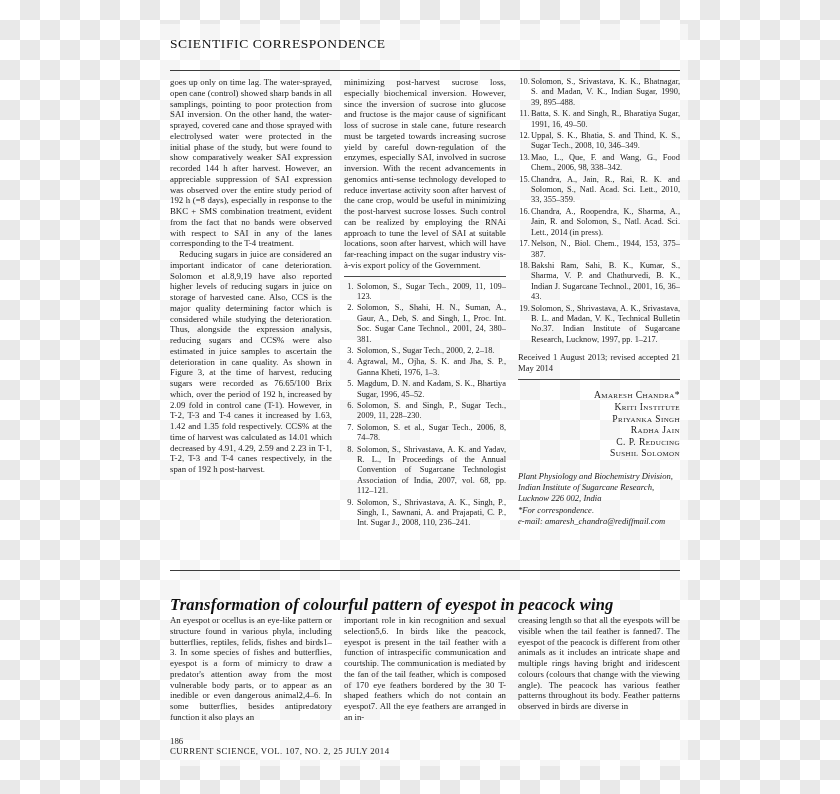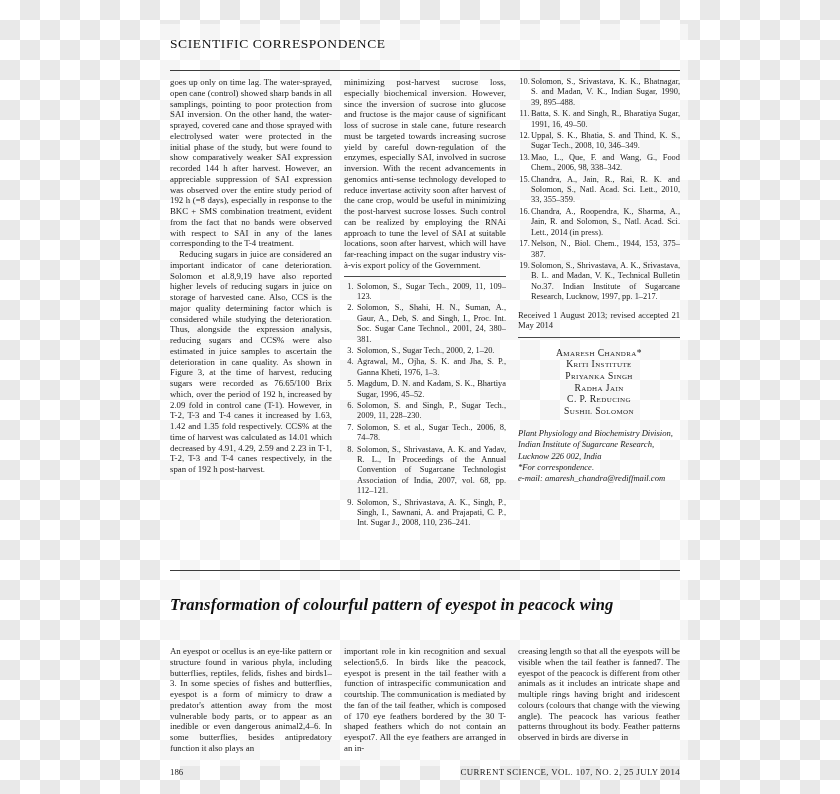--- a/index.html
+++ b/index.html
@@ -33,36 +33,36 @@
 
   .refs { margin-top: 4px; }
   .ref-divider { border: 0; border-top: 1px solid #4a4a4a; margin: 5px 0 5px 0; width: 100%; }
   .ref { display: flex; font-size: 8.4px; line-height: 10.4px; text-align: justify; color: #222; margin-bottom: 1px; }
   .ref .num { width: 13px; flex: 0 0 13px; text-align: center; }
   .ref .txt { flex: 1; }
 
   .received { font-size: 8.6px; line-height: 10.6px; text-align: justify; color: #222; margin-top: 7px; }
   .received-divider { border: 0; border-top: 1px solid #4a4a4a; margin: 6px 0 0 0; width: 100%; }
 
-  .authors { margin-top: 9px; text-align: center; }
+  .authors { margin-top: 9px; text-align: right; }
   .author { font-variant: small-caps; font-size: 9.6px; line-height: 11.6px; letter-spacing: 0.4px; color: #1d1d1d; }
 
   .affiliation { margin-top: 12px; font-style: italic; font-size: 8.6px; line-height: 11.2px; color: #222; }
   .affil-line { padding-left: 10px; text-indent: -10px; }
 
   .section-divider { border: 0; border-top: 1.4px solid #3c3c3c; margin: 1px 0 0 0; width: 100%; }
 
   .article-title {
     margin-top: 24px; font-size: 16.5px; font-weight: bold; color: #101010;
     letter-spacing: 0.2px;
     font-style: italic;
   }
-  .a2 { margin-top: 31px; }
-
-  .footer { display: flex; justify-content: space-between; margin-top: 3px; font-size: 8.8px; color: #222; }
+  .a2 { margin-top: 0; }
+
+  .footer { display: flex; justify-content: space-between; margin-top: 3px; font-size: 8.8px; color: #222; flex-direction: column; }
   .footer .journal { letter-spacing: 0.4px; }
 </style>
 </head>
 <body>
 
 <div id="canvas">
   <div class="page">
     <div class="content">
 
       <div class="section-header">SCIENTIFIC CORRESPONDENCE</div>
@@ -83,21 +83,21 @@
             <div class="ref">
                 <span class="num">1.</span>
                 <span class="txt">Solomon, S., Sugar Tech., 2009, 11, 109–123.</span>
               </div>
             <div class="ref">
                 <span class="num">2.</span>
                 <span class="txt">Solomon, S., Shahi, H. N., Suman, A., Gaur, A., Deb, S. and Singh, I., Proc. Int. Soc. Sugar Cane Technol., 2001, 24, 380–381.</span>
               </div>
             <div class="ref">
                 <span class="num">3.</span>
-                <span class="txt">Solomon, S., Sugar Tech., 2000, 2, 1–20.</span>
+                <span class="txt">Solomon, S., Sugar Tech., 2000, 2, 2–18.</span>
               </div>
             <div class="ref">
                 <span class="num">4.</span>
                 <span class="txt">Agrawal, M., Ojha, S. K. and Jha, S. P., Ganna Kheti, 1976, 1–3.</span>
               </div>
             <div class="ref">
                 <span class="num">5.</span>
                 <span class="txt">Magdum, D. N. and Kadam, S. K., Bhartiya Sugar, 1996, 45–52.</span>
               </div>
             <div class="ref">
@@ -141,20 +141,24 @@
                 <span class="num">15.</span>
                 <span class="txt">Chandra, A., Jain, R., Rai, R. K. and Solomon, S., Natl. Acad. Sci. Lett., 2010, 33, 355–359.</span>
               </div>
             <div class="ref">
                 <span class="num">16.</span>
                 <span class="txt">Chandra, A., Roopendra, K., Sharma, A., Jain, R. and Solomon, S., Natl. Acad. Sci. Lett., 2014 (in press).</span>
               </div>
             <div class="ref">
                 <span class="num">17.</span>
                 <span class="txt">Nelson, N., Biol. Chem., 1944, 153, 375–387.</span>
+              </div>
+            <div class="ref">
+                <span class="num">18.</span>
+                <span class="txt">Bakshi Ram, Sahi, B. K., Kumar, S., Sharma, V. P. and Chathurvedi, B. K., Indian J. Sugarcane Technol., 2001, 16, 36–43.</span>
               </div>
             <div class="ref">
                 <span class="num">19.</span>
                 <span class="txt">Solomon, S., Shrivastava, A. K., Srivastava, B. L. and Madan, V. K., Technical Bulletin No.37. Indian Institute of Sugarcane Research, Lucknow, 1997, pp. 1–217.</span>
               </div>
           </div>
 
           <div class="received">Received 1 August 2013; revised accepted 21 May 2014</div>
           <hr class="received-divider">
 

